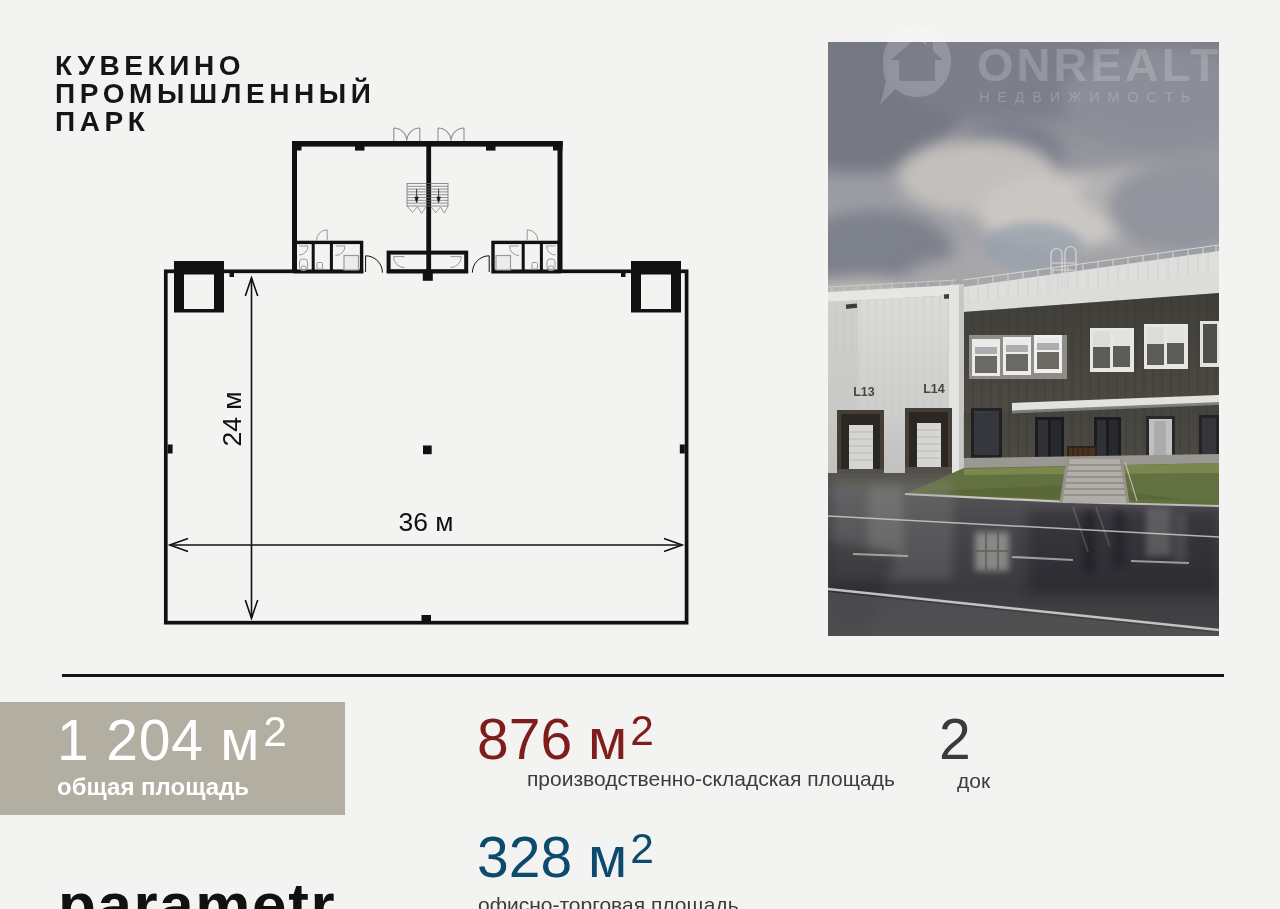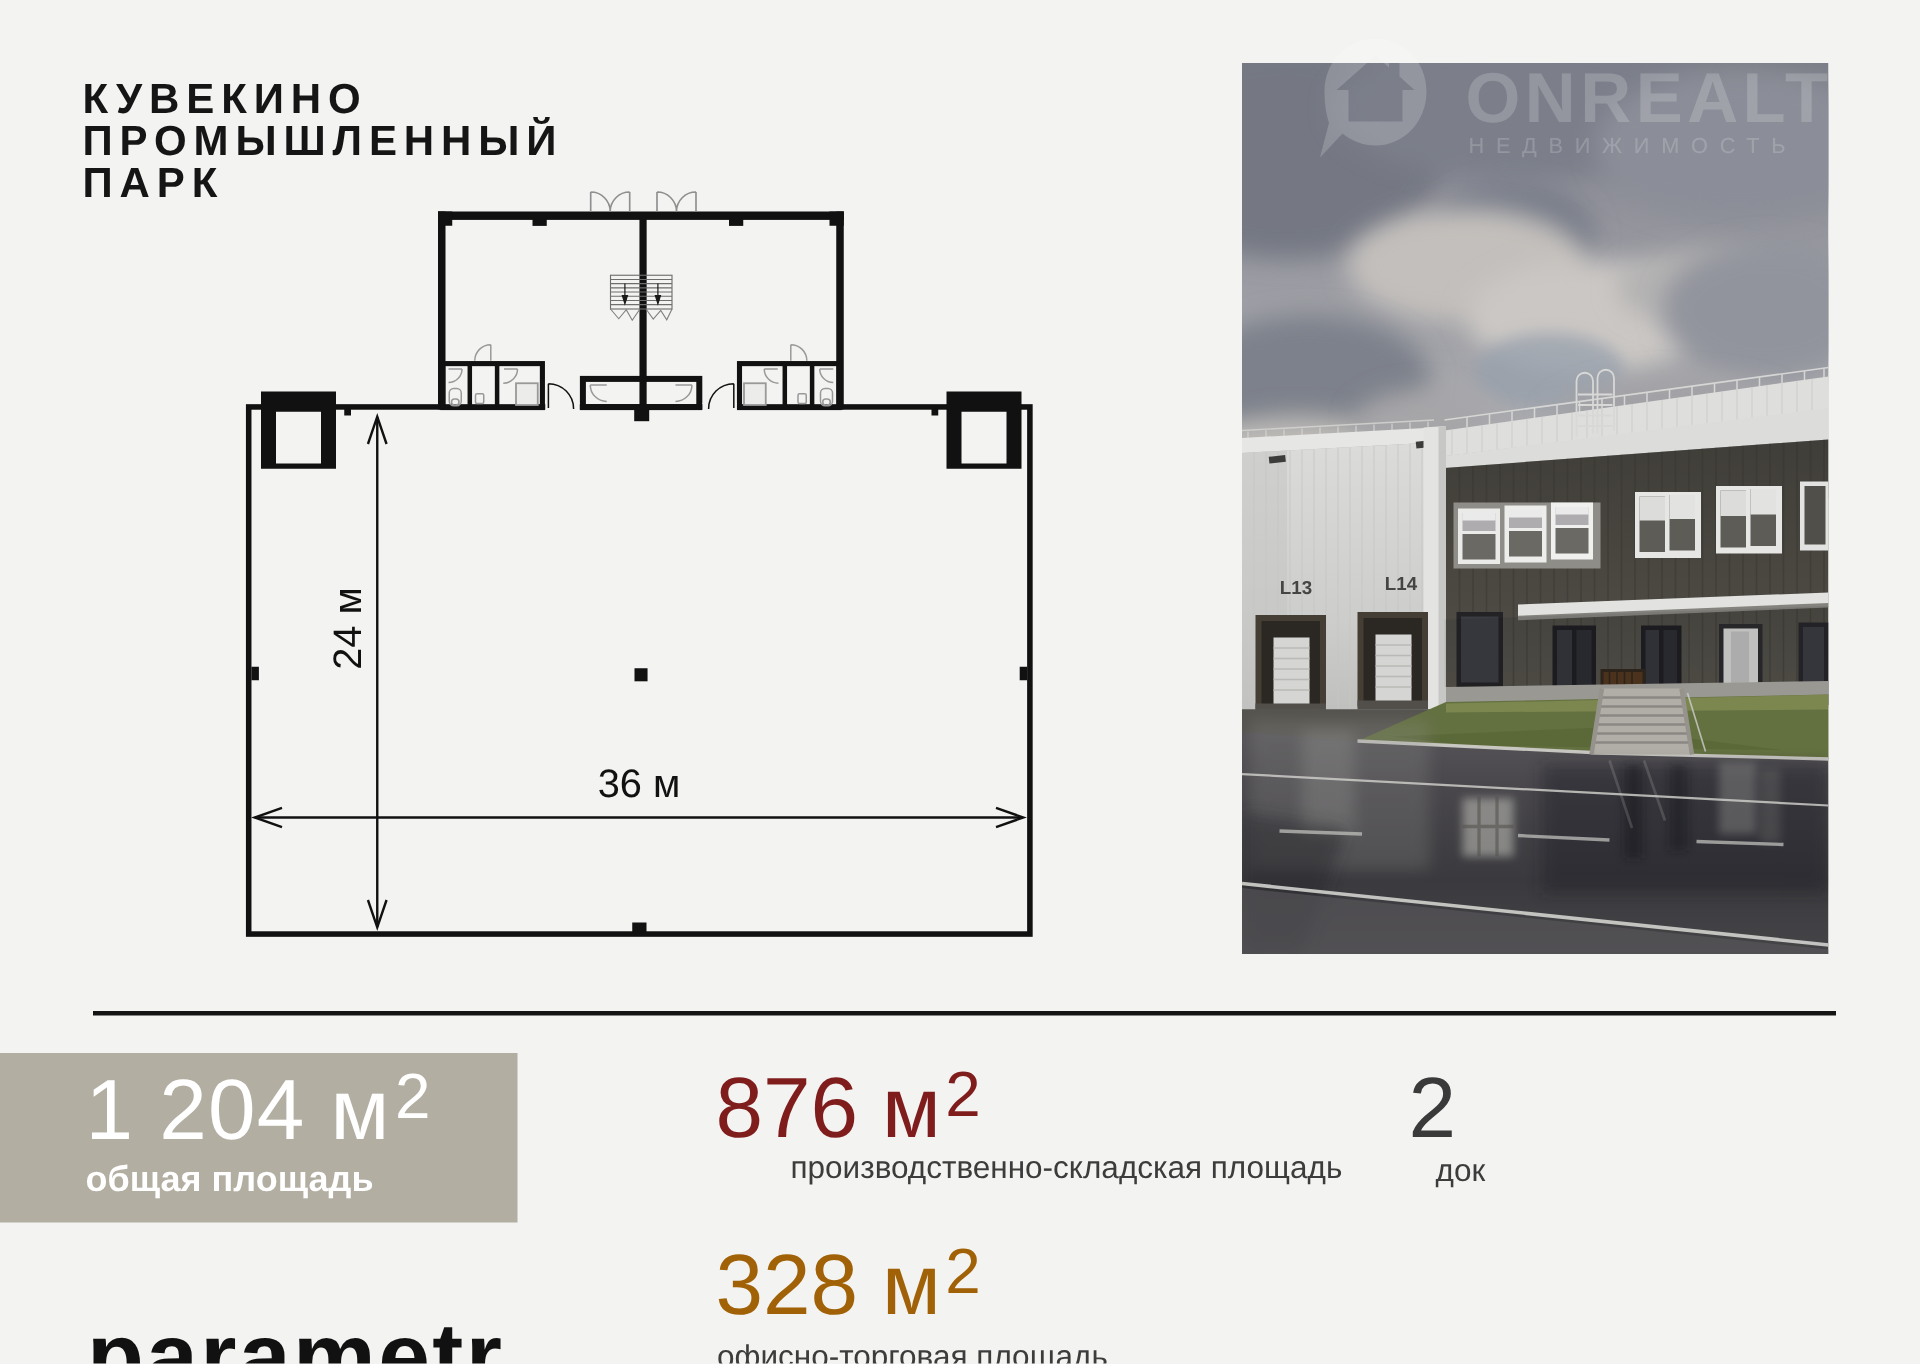--- a/index.html
+++ b/index.html
@@ -390,17 +390,17 @@
 <div class="abs" style="left:57px;top:773px;color:#ffffff;font-weight:bold;font-size:24px;">общая площадь</div>
 
 <div class="abs" style="left:477px;top:706px;color:#7f1d1d;font-size:57px;">876 м<span style="font-size:42.5px;vertical-align:14px;margin-left:3px;">2</span></div>
 
 <div class="abs" style="left:479px;top:767px;color:#3c3c3c;font-size:21px;margin-left:48px;">производственно-складская площадь</div>
 
 <div class="abs" style="left:939px;top:706px;color:#3a3a3a;font-size:57px;">2</div>
 
 <div class="abs" style="left:941px;top:769px;color:#3c3c3c;font-size:21px;margin-left:16px;">док</div>
 
-<div class="abs" style="left:477px;top:824px;color:#a16207;font-size:57px;">328 м<span style="font-size:42.5px;vertical-align:14px;margin-left:3px;">2</span></div>
+<div class="abs" style="left:477px;top:824px;color:#0c4a6e;font-size:57px;">328 м<span style="font-size:42.5px;vertical-align:14px;margin-left:3px;">2</span></div>
 
 <div class="abs" style="left:478px;top:893px;color:#3c3c3c;font-size:21px;">офисно-торговая площадь</div>
 
 <div class="abs" style="left:58px;top:869px;color:#111;font-weight:bold;font-size:62px;letter-spacing:1.6px;">parametr</div>
 
 </body></html>

